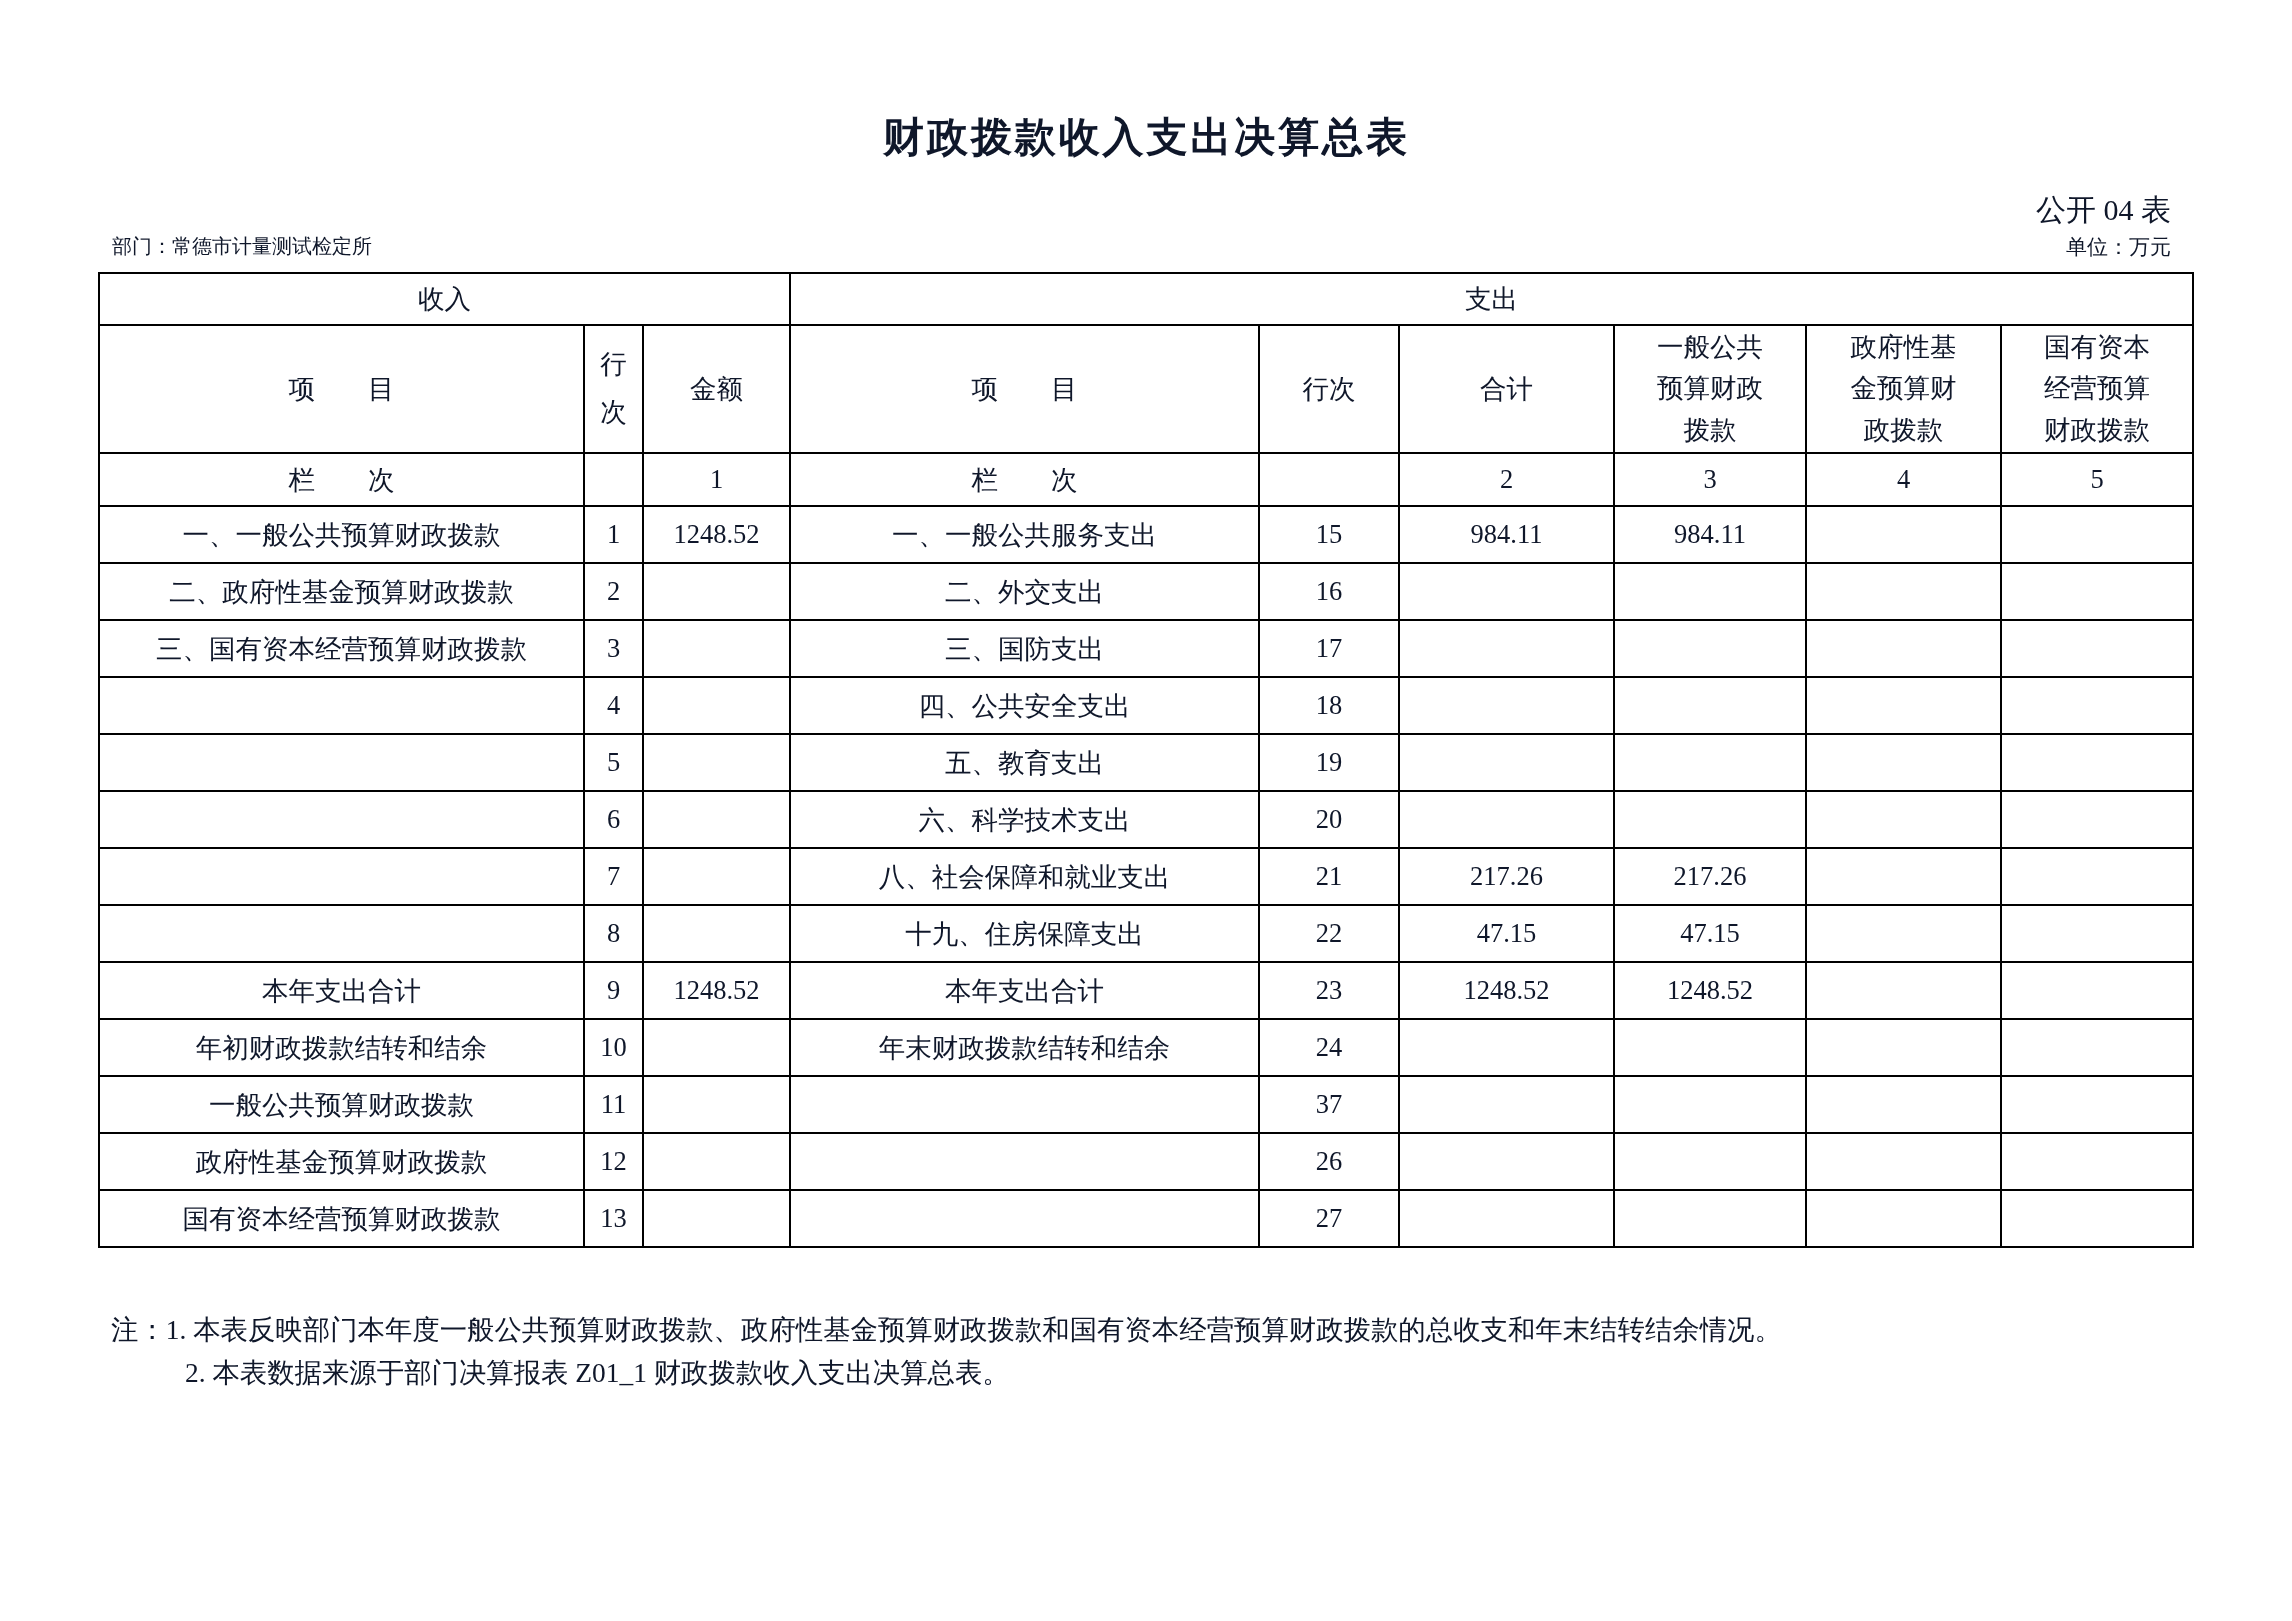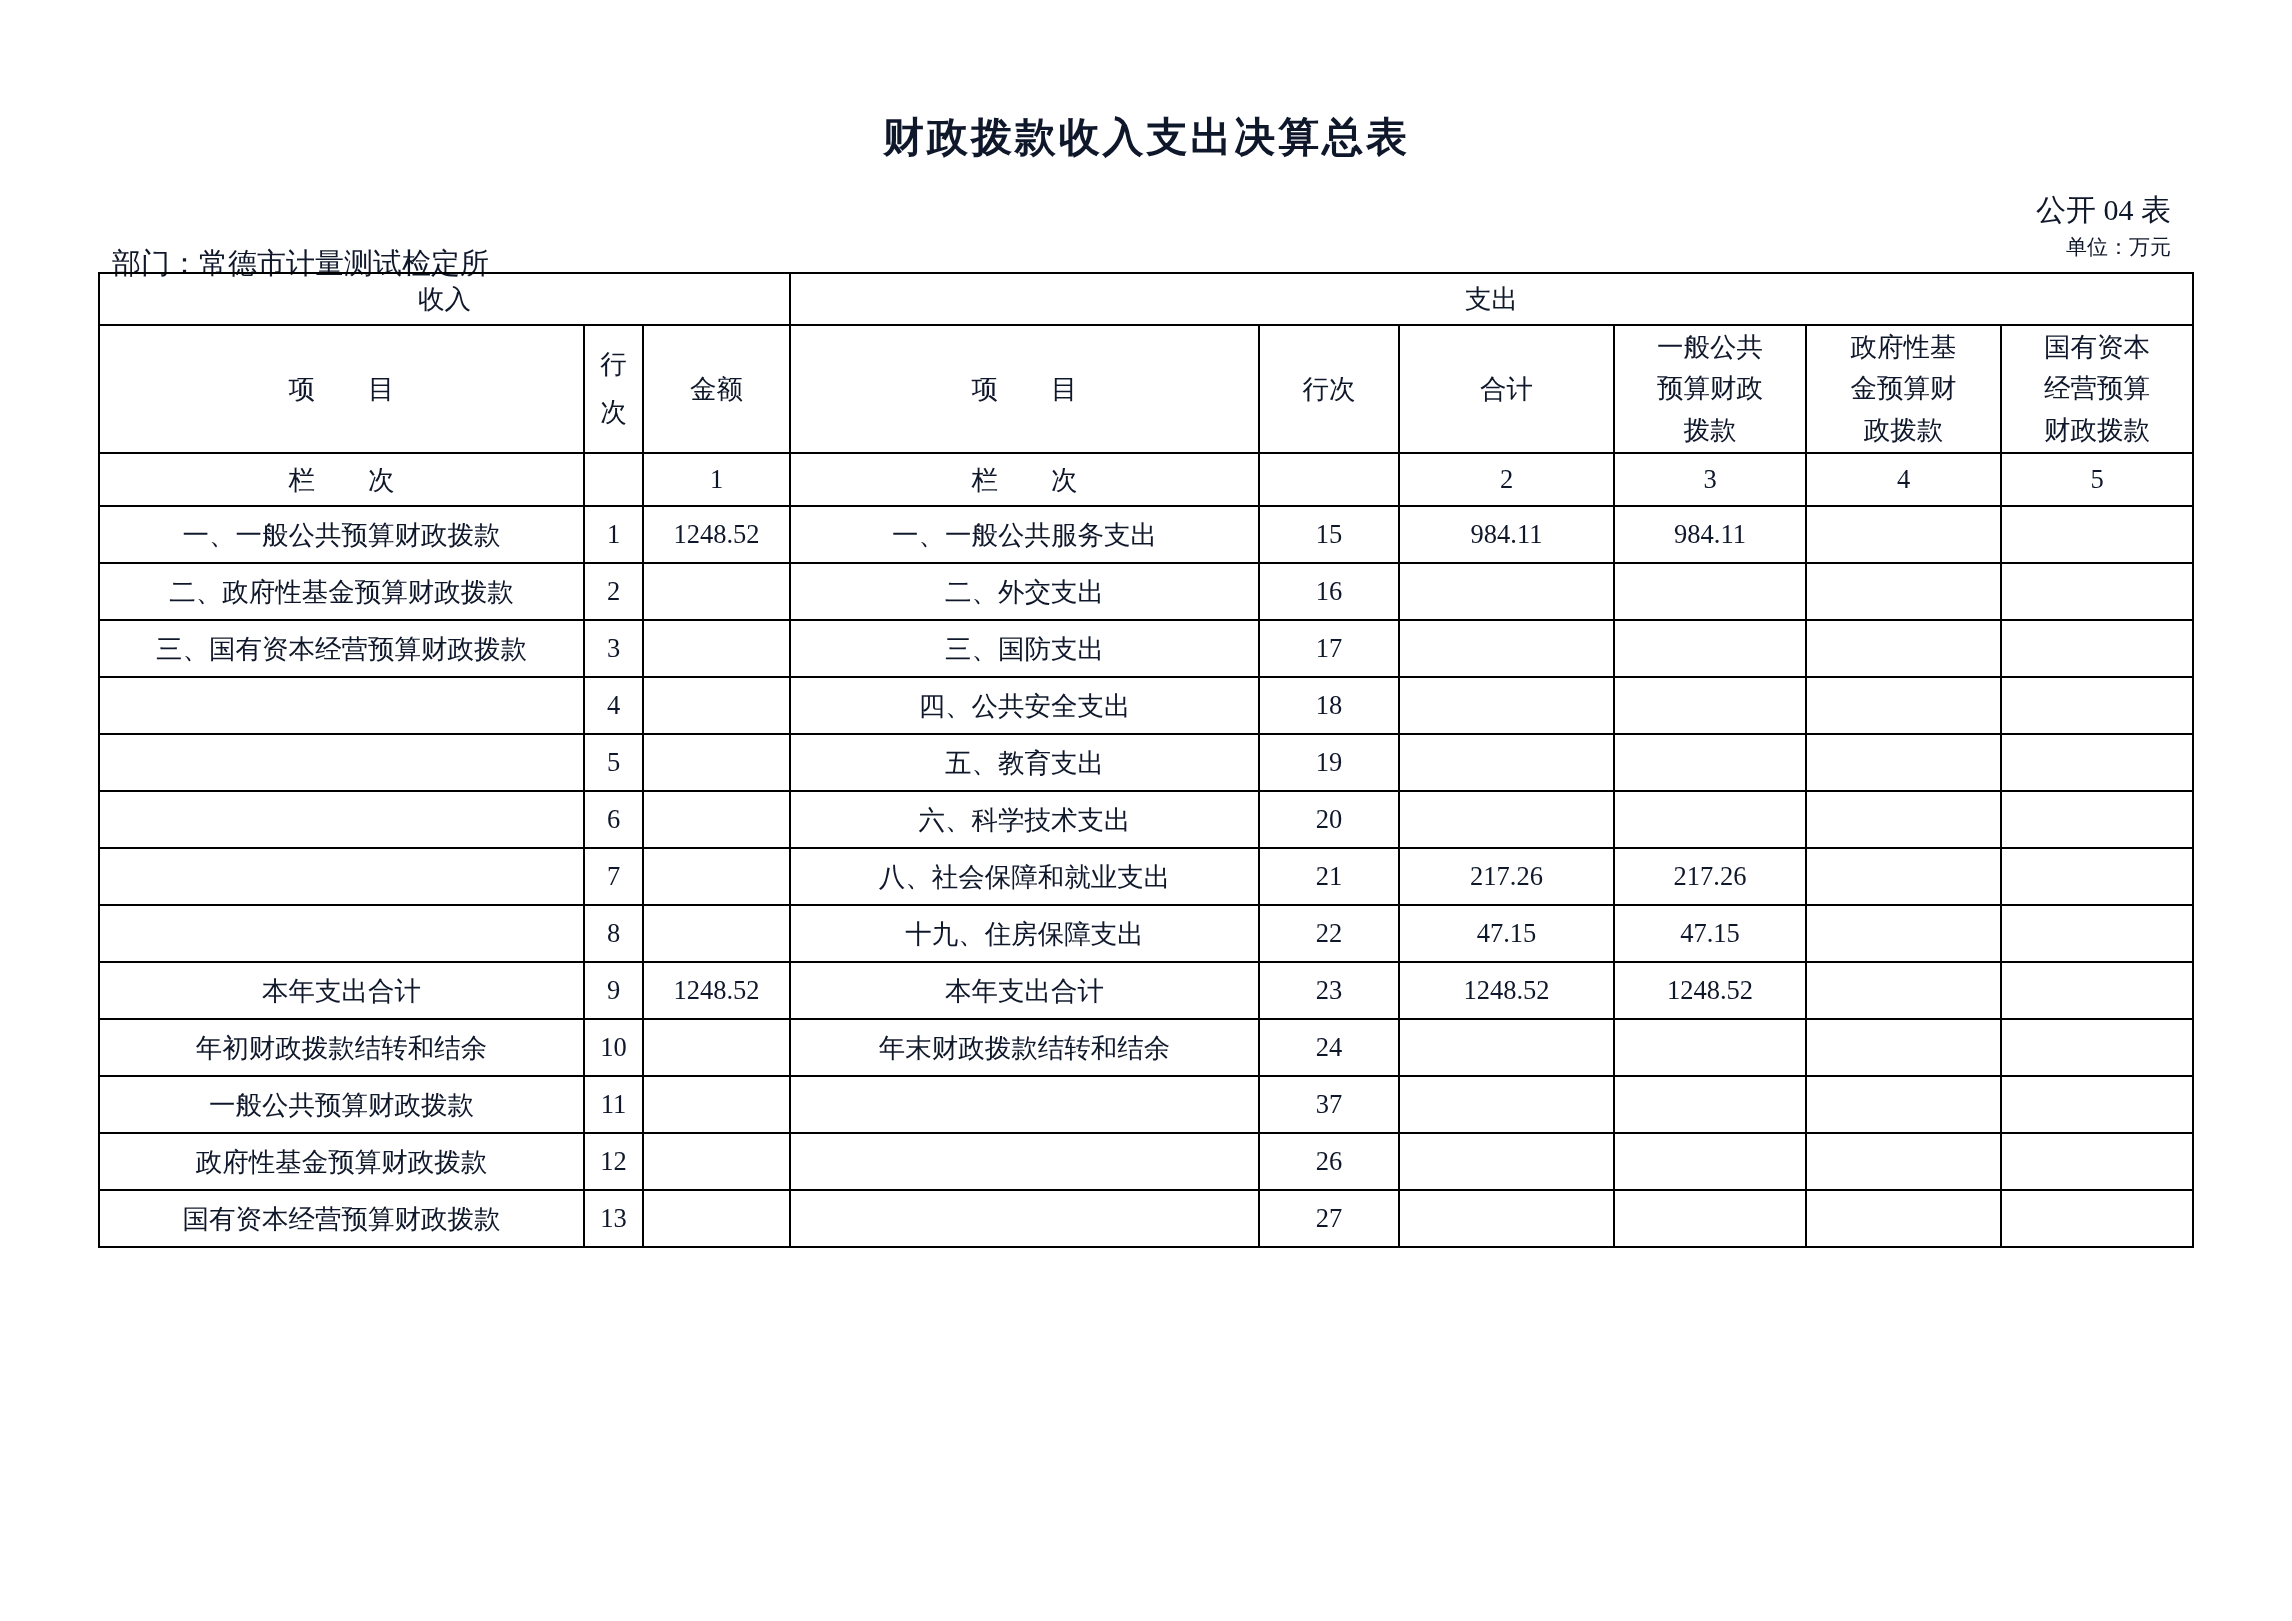--- a/index.html
+++ b/index.html
@@ -27,23 +27,23 @@
     letter-spacing: 2.9px;
   }
   .form-label {
     position: absolute;
     top: 190px;
     right: 122px;
     font-size: 30px;
   }
   .dept-label {
     position: absolute;
-    top: 244px;
+    top: 233px;
     left: 112px;
-    font-size: 29px;
+    font-size: 20px;
   }
   .unit-label {
     position: absolute;
     top: 233px;
     right: 122px;
     font-size: 21px;
   }
   table.main {
     position: absolute;
     top: 272px;
@@ -280,15 +280,19 @@
           <td></td>
           <td>27</td>
           <td></td>
           <td></td>
           <td></td>
           <td></td>
         </tr>
       </tbody>
   </table>
 
+  <div class="notes">
+    <div>注：1. 本表反映部门本年度一般公共预算财政拨款、政府性基金预算财政拨款和国有资本经营预算财政拨款的总收支和年末结转结余情况。</div>
+    <div class="note-line-2">2. 本表数据来源于部门决算报表 Z01_1 财政拨款收入支出决算总表。</div>
+  </div>
 
 </div>
 
 
 </body></html>

